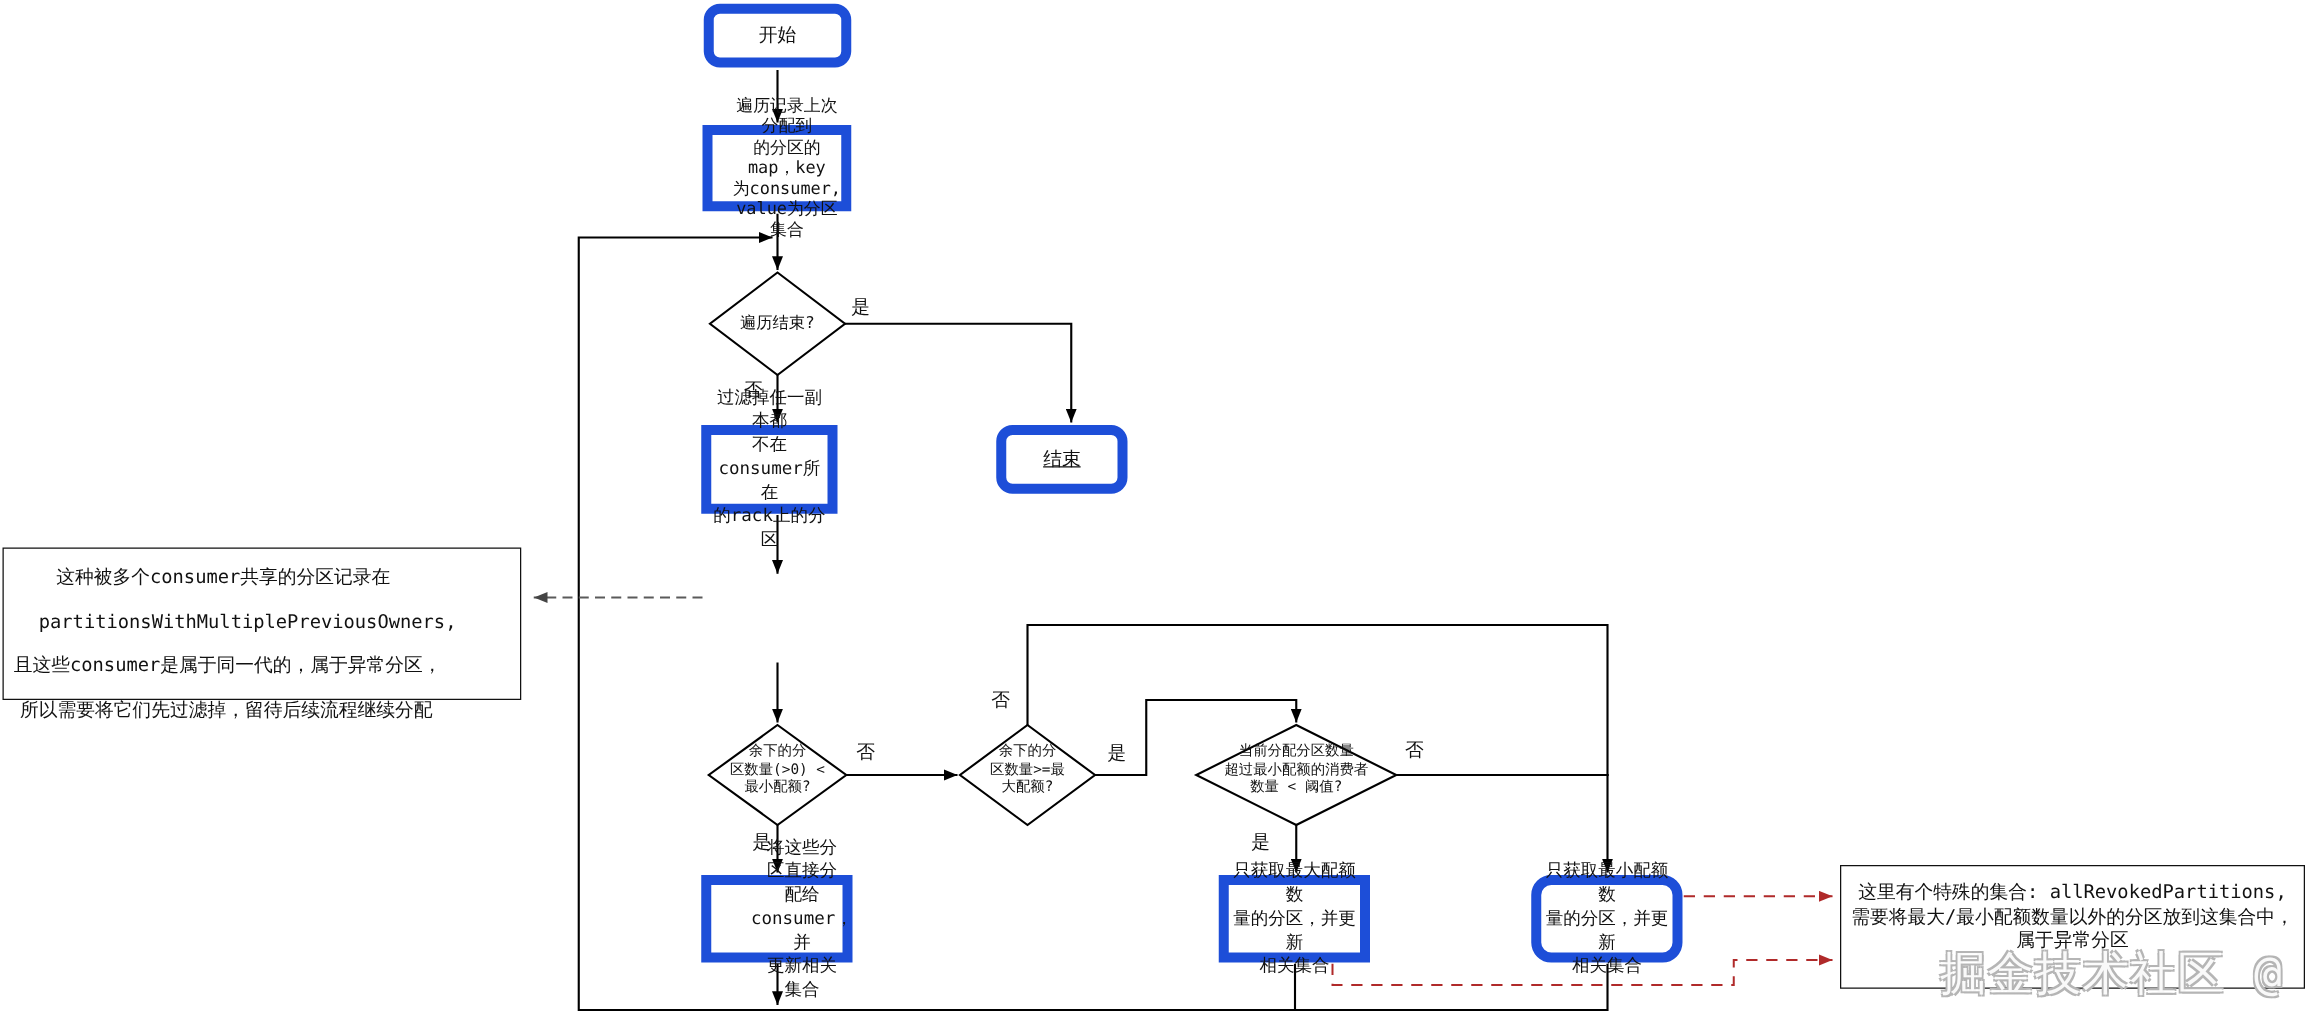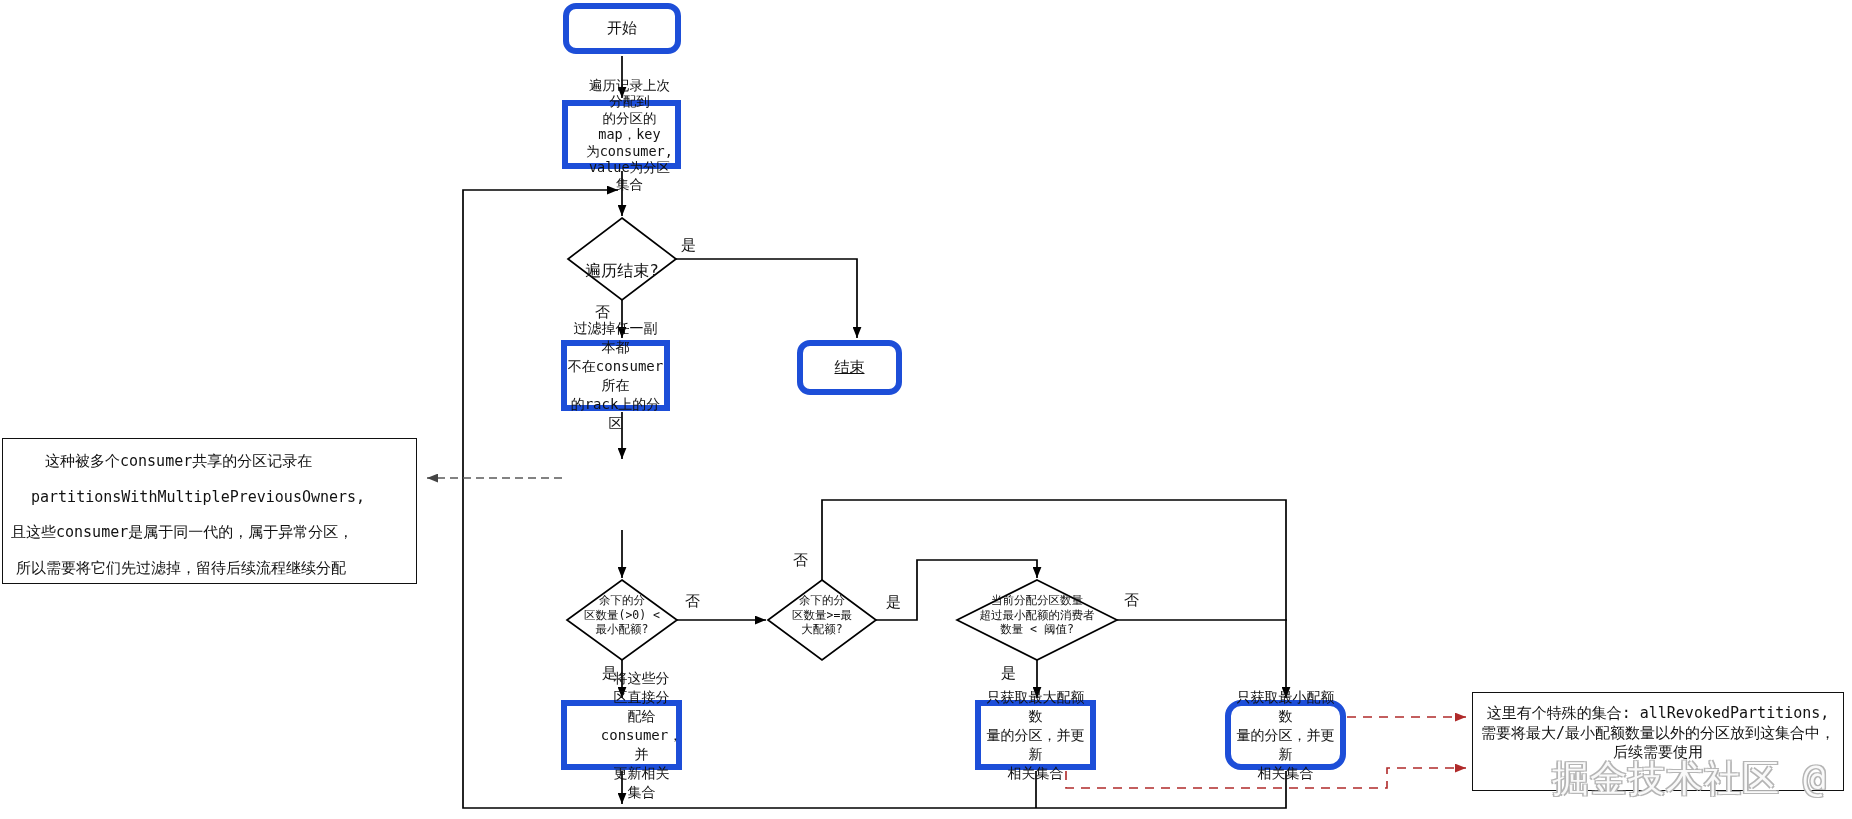--- a/index.html
+++ b/index.html
@@ -1,19 +1,19 @@
 <!DOCTYPE html>
 <html><head>
 <meta charset="utf-8">
 <style>
   html,body{margin:0;padding:0;background:#fff;}
   #canvas{position:relative;width:1852px;height:819px;background:#ffffff;overflow:hidden;
           font-family:"DejaVu Sans Mono","DejaVu Sans","Liberation Sans",sans-serif;color:#111;}
   #edges{position:absolute;left:0;top:0;width:1852px;height:819px;}
-  .box{position:absolute;box-sizing:border-box;border:6px solid #1d4ed8;background:#fff;
+  .box{position:absolute;box-sizing:border-box;border:8px solid #1d4ed8;background:#fff;
        display:flex;flex-direction:column;align-items:center;justify-content:center;
        text-align:center;font-size:14px;line-height:19px;z-index:2;}
   .rounded{border-radius:13px;font-size:15px;}
   .dtext{position:absolute;display:flex;flex-direction:column;align-items:center;justify-content:center;
          text-align:center;font-size:11.5px;line-height:14.5px;z-index:3;}
   .elabel{position:absolute;font-size:15px;z-index:3;background:transparent;}
   .note{position:absolute;box-sizing:border-box;border:1.6px solid #111;background:#fff;
         font-size:15px;z-index:2;}
   .note .ln{display:block;white-space:nowrap;}
   #left-note{line-height:35.5px;padding:5px 2px 0 2px;}
@@ -106,21 +106,21 @@
     <span>量的分区，并更新</span>
     <span>相关集合</span>
   </div>
 
   <div class="box" style="left:1225px;top:700px;width:121px;height:70px;border-radius:16px;">
     <span>只获取最小配额数</span>
     <span>量的分区，并更新</span>
     <span>相关集合</span>
   </div>
 
-  <div class="dtext" style="left:568px;top:252px;width:108px;height:38px;font-size:16px;">
+  <div class="dtext" style="left:568px;top:240px;width:108px;height:38px;font-size:13px;">
     <span>遍历结束?</span>
   </div>
   <div class="dtext" style="left:570px;top:583px;width:104px;height:64px;">
     <span>余下的分</span>
     <span>区数量(&gt;0) &lt;</span>
     <span>最小配额?</span>
   </div>
   <div class="dtext" style="left:770px;top:583px;width:104px;height:64px;">
     <span>余下的分</span>
     <span>区数量&gt;=最</span>
@@ -134,28 +134,28 @@
 
   <div class="elabel" style="left:681px;top:236px;">是</div>
   <div class="elabel" style="left:595px;top:303px;">否</div>
   <div class="elabel" style="left:685px;top:592px;">否</div>
   <div class="elabel" style="left:602px;top:664px;">是</div>
   <div class="elabel" style="left:793px;top:551px;">否</div>
   <div class="elabel" style="left:886px;top:593px;">是</div>
   <div class="elabel" style="left:1124px;top:591px;">否</div>
   <div class="elabel" style="left:1001px;top:664px;">是</div>
 
-  <div id="left-note" class="note mono-note" style="left:2px;top:438px;width:415px;height:146px;">
+  <div id="left-note" class="note mono-note" style="left:2px;top:438px;width:415px;height:122px;">
     <span class="ln" style="padding-left:40px;">这种被多个consumer共享的分区记录在</span>
     <span class="ln" style="padding-left:6px;margin-left:20px;">partitionsWithMultiplePreviousOwners,</span>
     <span class="ln" style="padding-left:6px;">且这些consumer是属于同一代的，属于异常分区，</span>
     <span class="ln" style="padding-left:11px;">所以需要将它们先过滤掉，留待后续流程继续分配</span>
   </div>
 
   <div id="right-note" class="note mono-note" style="left:1472px;top:692px;width:372px;height:99px;">
     <span class="ln">这里有个特殊的集合: allRevokedPartitions,</span>
     <span class="ln">需要将最大/最小配额数量以外的分区放到这集合中，</span>
-    <span class="ln">后续需要使用</span>
+    <span class="ln">属于异常分区</span>
   </div>
 
   <div id="watermark" style="left:1552px;top:754px;">掘金技术社区 @ sky_ph</div>
 
 </div>
 
 </body></html>

